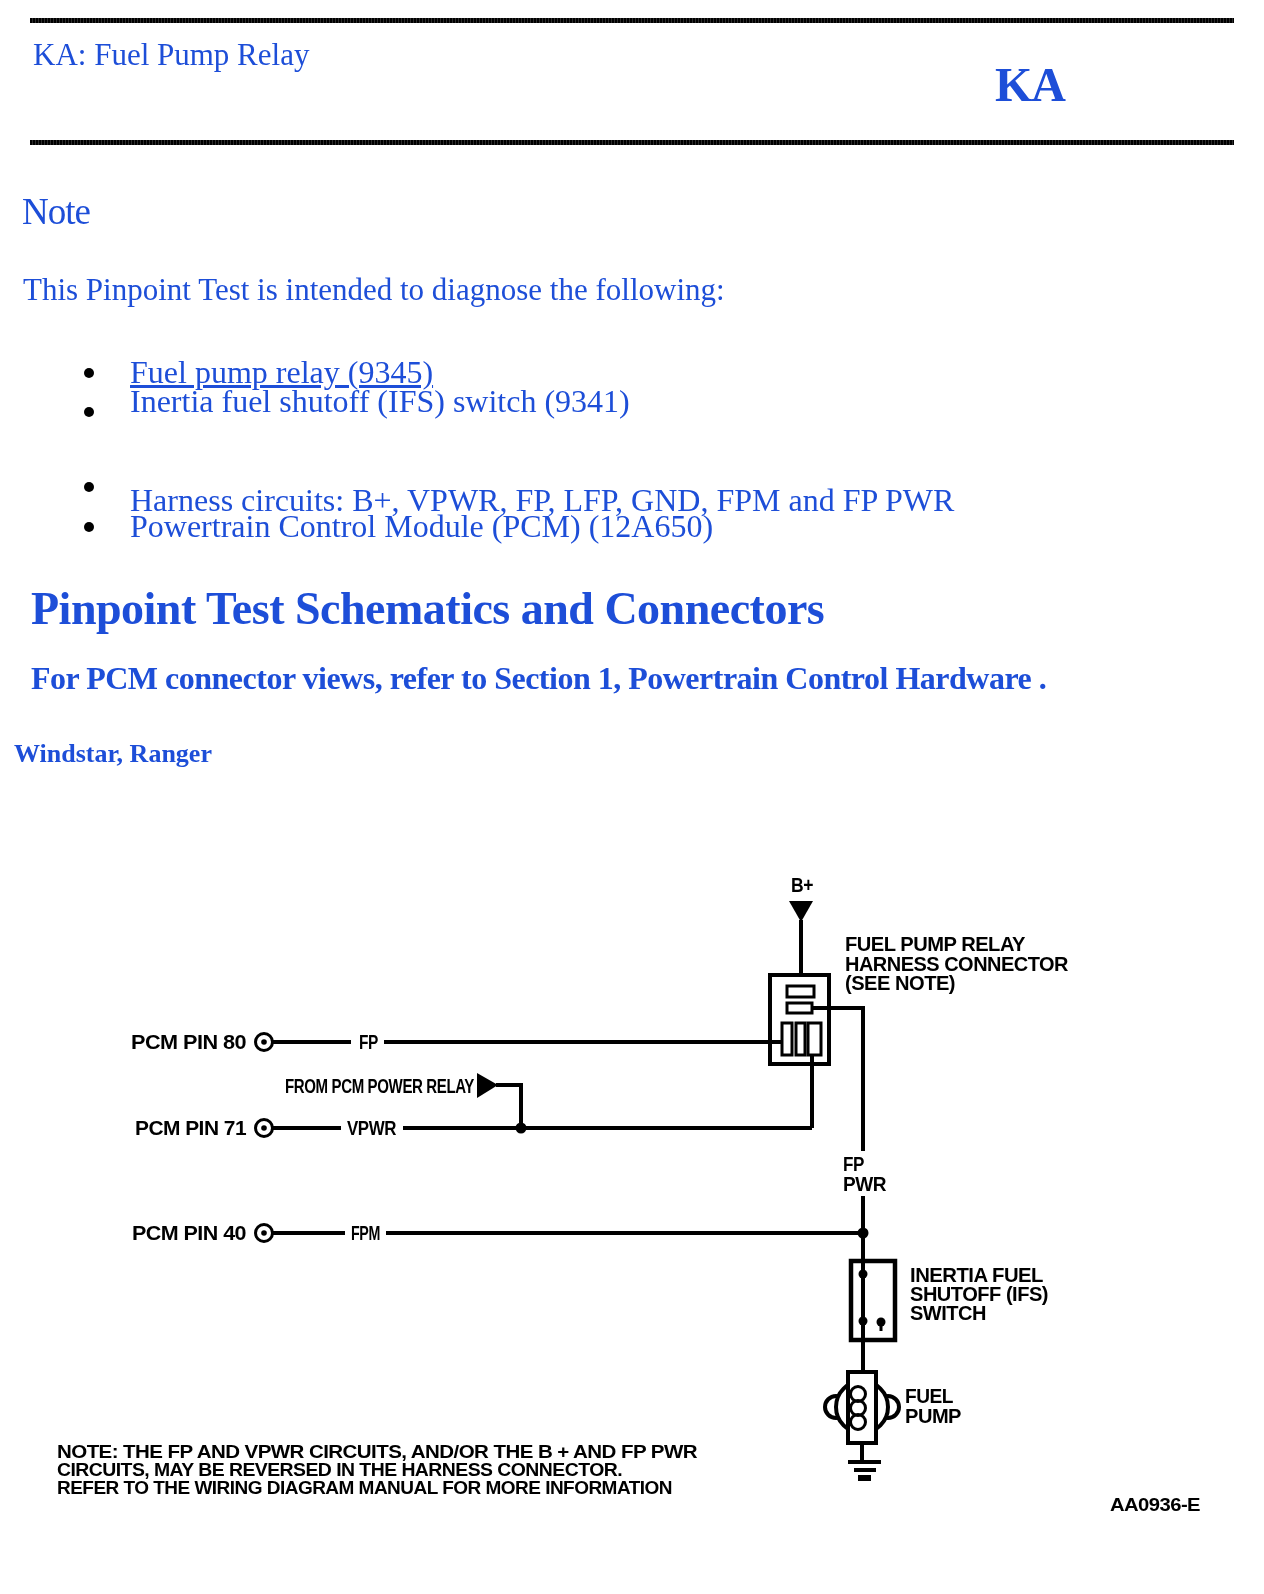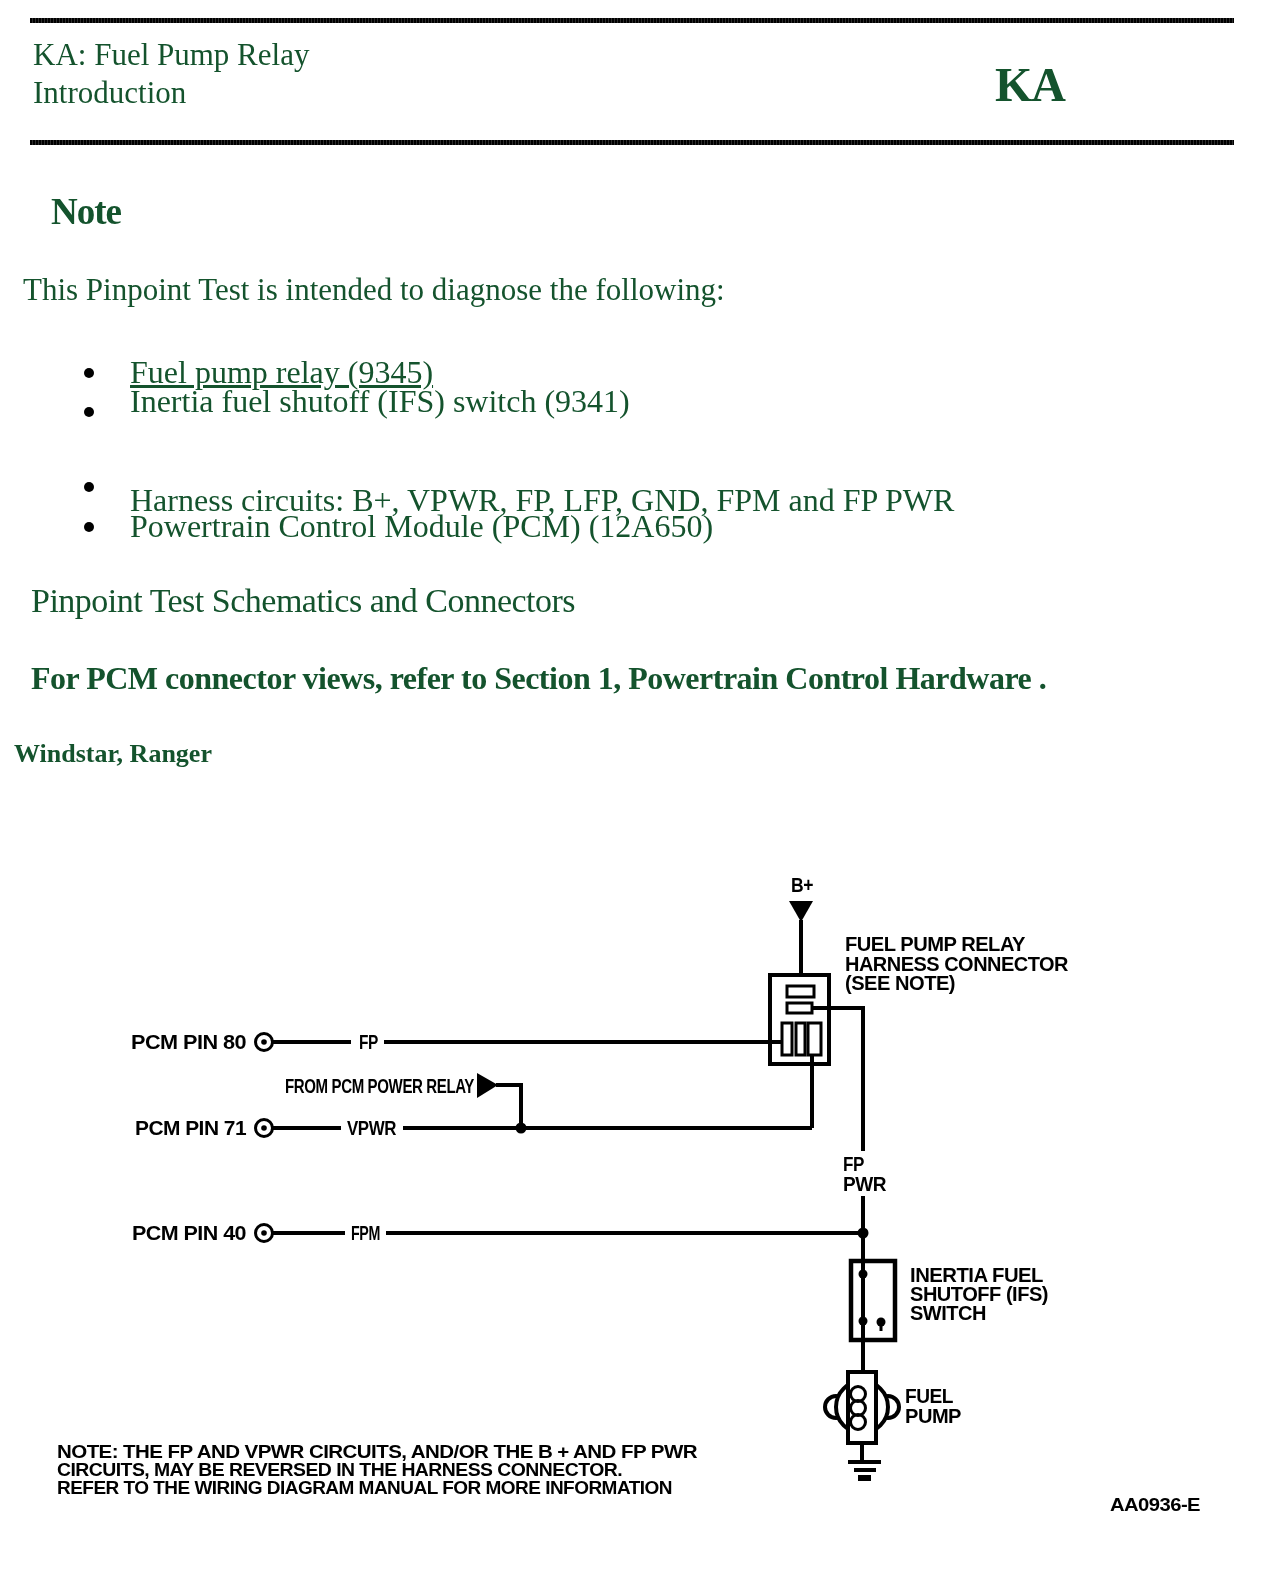--- a/index.html
+++ b/index.html
@@ -2,52 +2,52 @@
 <html><head>
 <meta charset="utf-8">
 <style>
   html,body{margin:0;padding:0;background:#888;}
   .page{
     position:relative;
     width:1264px;height:1594px;
     margin:0 auto;
     background:#ffffff;
     font-family:"Liberation Serif","DejaVu Serif",serif;
-    color:#14532d;
+    color:#1d4ed8;
     overflow:hidden;
   }
   .abs{position:absolute;}
   .rule{
     position:absolute;left:30px;width:1204px;height:5px;
     background:repeating-linear-gradient(90deg,#000 0 2px,#2e2e2e 2px 3px);
   }
   .hdr-title{
     left:33px;top:36px;
     font-size:31px;line-height:38px;font-weight:normal;
   }
   .hdr-code{
     left:995px;top:46px;
     font-size:48px;font-weight:bold;letter-spacing:-1px;margin-top:11px;
   }
   .h-note{
-    left:51px;top:190px;
-    font-size:37px;font-weight:bold;letter-spacing:-1px;
+    left:22px;top:190px;
+    font-size:37px;font-weight:normal;letter-spacing:-1px;
   }
   .intro{
     left:23px;top:272px;
     font-size:31px;
   }
   .bullet-row{position:absolute;left:130px;font-size:32px;line-height:34px;}
   .bullet-dot{
     position:absolute;left:84px;width:10px;height:10px;border-radius:50%;
     background:#000;
   }
   .h-schem{
     left:31px;top:582px;
-    font-size:34px;font-weight:normal;letter-spacing:-0.5px;
+    font-size:46px;font-weight:bold;letter-spacing:-0.5px;
   }
   .pcm-note{
     left:31px;top:660px;
     font-size:32px;font-weight:bold;letter-spacing:-0.5px;text-align:center;
   }
   .vehicles{
     left:14px;top:739px;
     font-size:26px;font-weight:bold;
   }
   svg{position:absolute;left:0;top:0;}
@@ -69,21 +69,20 @@
 </style>
 </head>
 <body>
 
 <div class="page">
 
   <div class="rule" style="top:18px;"></div>
 
   <div class="abs hdr-title">
     <div>KA: Fuel Pump Relay</div>
-    <div>Introduction</div>
   </div>
 
   <div class="abs hdr-code">KA</div>
 
   <div class="rule" style="top:140px;"></div>
 
   <div class="abs h-note">Note</div>
   <div class="abs intro">This Pinpoint Test is intended to diagnose the following:</div>
 
   <span class="bullet-dot" style="top:368px;"></span>

